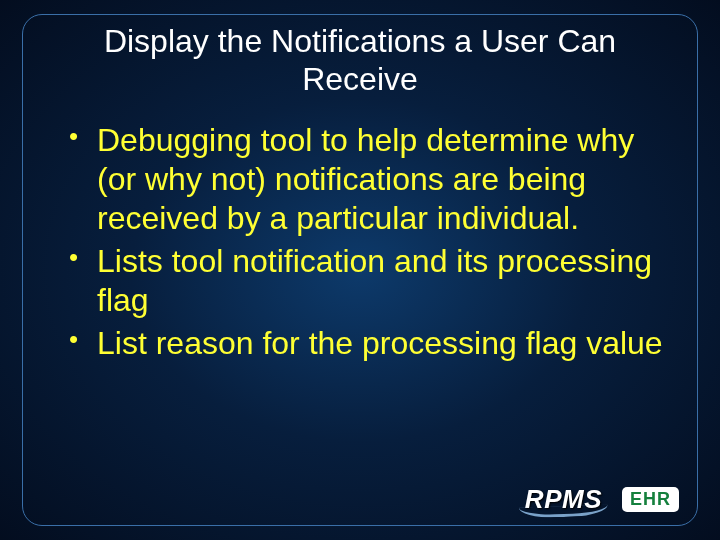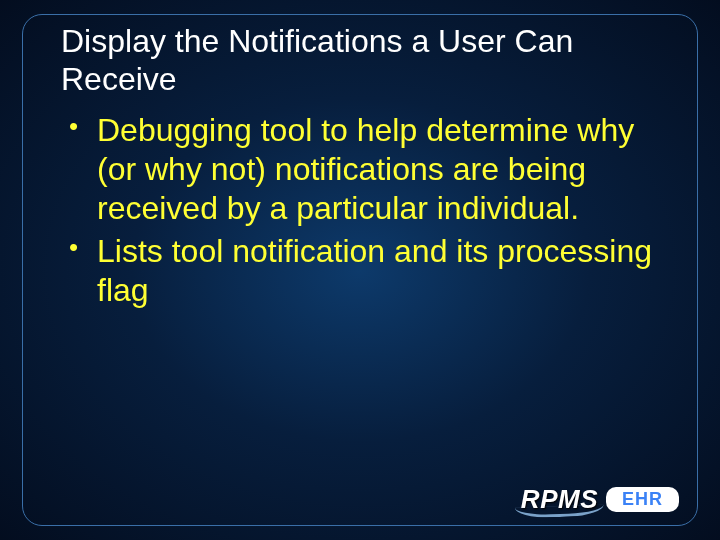--- a/index.html
+++ b/index.html
@@ -13,23 +13,23 @@
     position: absolute;
     top: 14px; left: 22px; right: 22px; bottom: 14px;
     border: 1px solid #3a6fa8;
     border-radius: 20px;
     padding: 8px 28px 20px 28px;
   }
   .title {
     color: #ffffff;
     font-size: 32px;
     line-height: 1.18;
-    text-align: left;
+    text-align: center;
     font-weight: 400;
-    margin-bottom: 12px;
+    margin-bottom: 22px;
     padding: 0 10px;
   }
   ul.bullets {
     list-style: none;
     padding-left: 12px;
   }
   ul.bullets li {
     color: #ffff33;
     font-size: 32px;
     line-height: 1.22;
@@ -44,21 +44,21 @@
     top: 0;
     color: #ffff33;
     font-size: 26px;
   }
   .logo-area {
     position: absolute;
     right: 18px;
     bottom: 10px;
     display: flex;
     align-items: center;
-    gap: 8px;
+    gap: 20px;
   }
   .rpms {
     color: #ffffff;
     font-weight: 900;
     font-style: italic;
     font-size: 26px;
     letter-spacing: 0.5px;
     text-shadow: 1px 1px 2px #000;
     position: relative;
   }
@@ -66,34 +66,35 @@
     content: "";
     position: absolute;
     left: -6px; right: -6px; bottom: -2px;
     height: 8px;
     border-bottom: 3px solid #7aa2c9;
     border-radius: 0 0 40% 40% / 0 0 100% 100%;
     transform: rotate(-2deg);
   }
   .ehr-badge {
     background: #ffffff;
-    color: #3b82f6;
+    color: #15803d;
     font-weight: 700;
     font-size: 18px;
-    padding: 2px 16px;
-    border-radius: 10px;
+    padding: 2px 8px;
+    border-radius: 5px;
     letter-spacing: 1px;
   }
 </style>
 </head>
 <body>
 
 <div class="frame">
   <h1 class="title">Display the Notifications a User Can Receive</h1>
   <ul class="bullets">
     <li>Debugging tool to help determine why (or why not) notifications are being received by a particular individual.</li>
     <li>Lists tool notification and its processing flag</li>
+    <li>List reason for the processing flag value</li>
   </ul>
   <div class="logo-area">
     <span class="rpms">RPMS</span>
     <span class="ehr-badge">EHR</span>
   </div>
 </div>
 
 </body></html>

